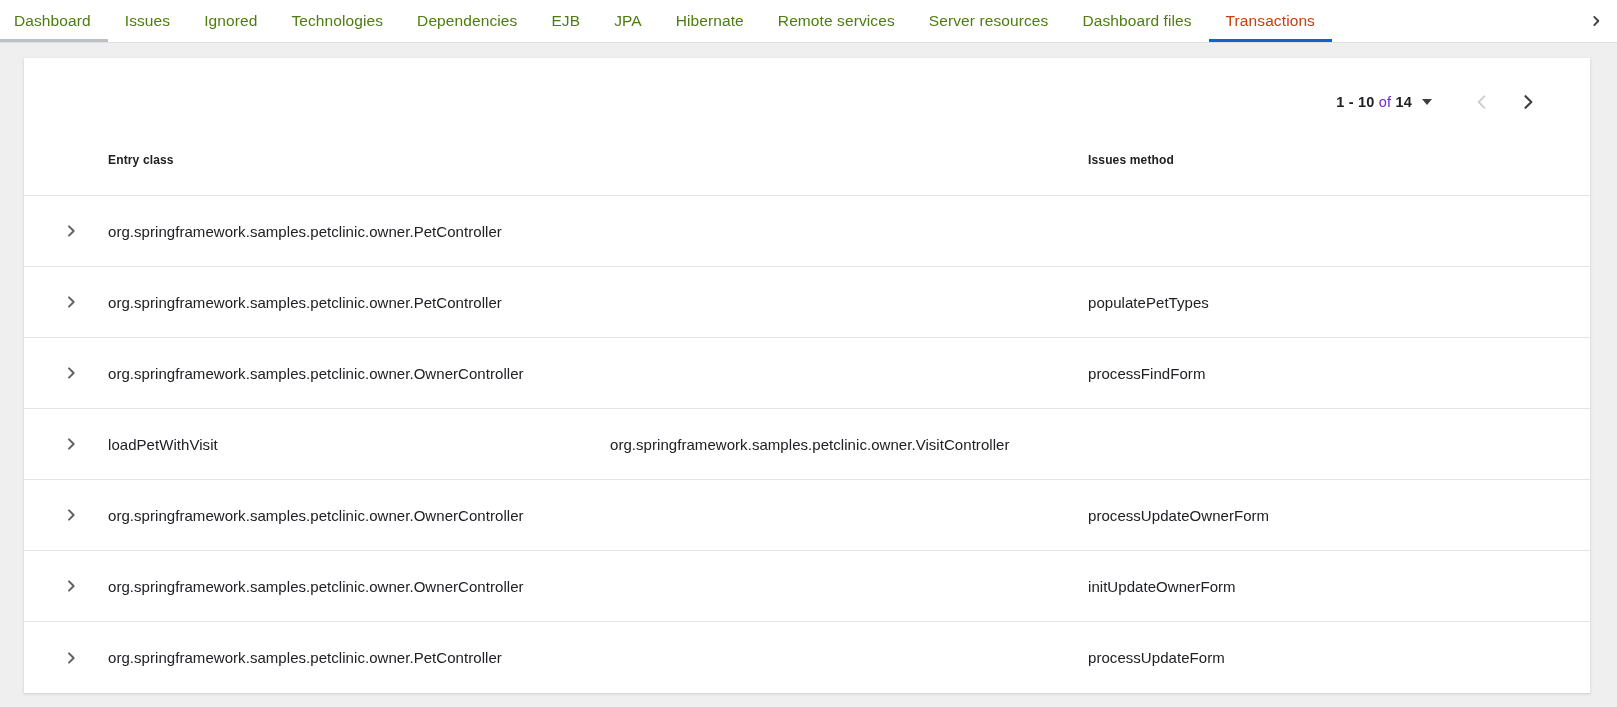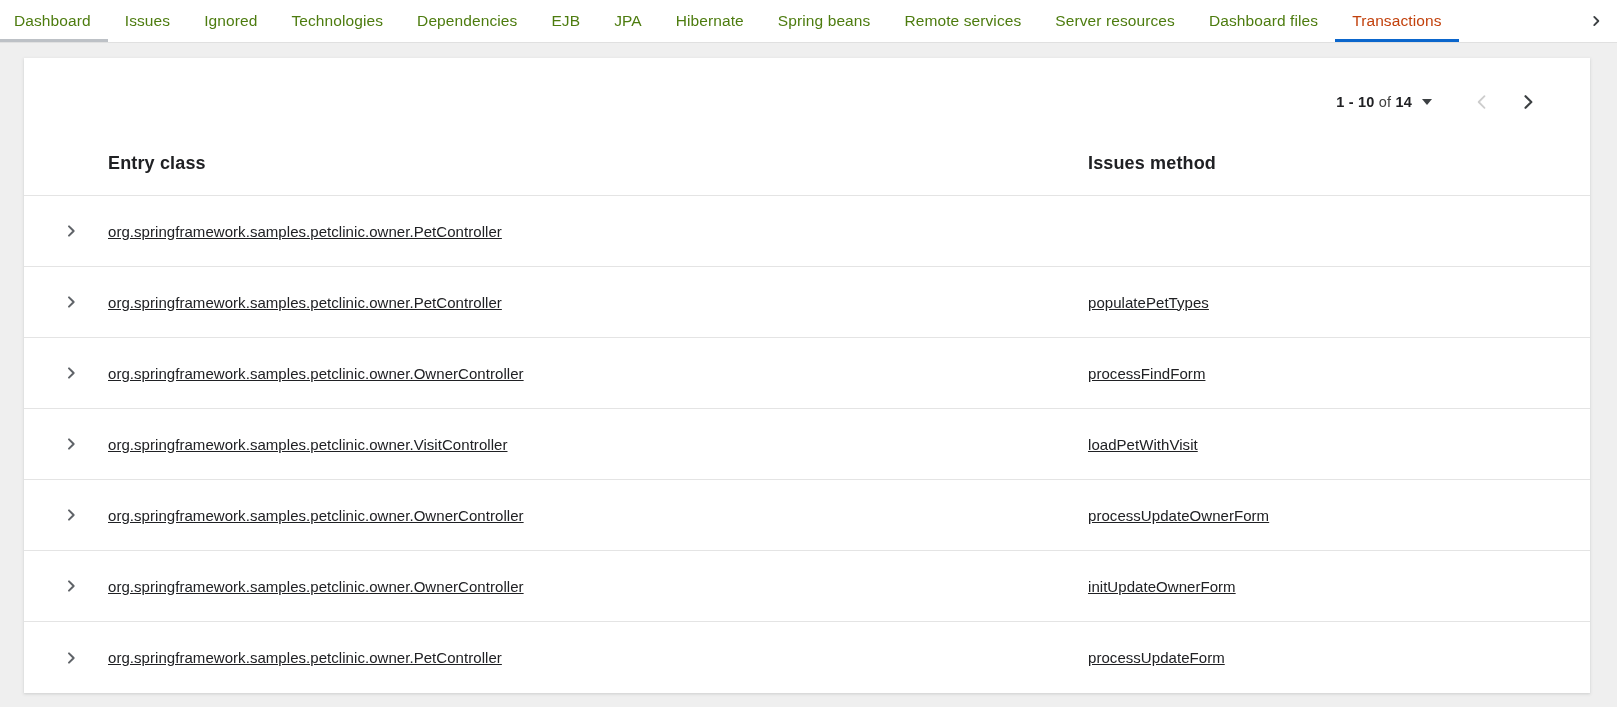--- a/index.html
+++ b/index.html
@@ -86,21 +86,21 @@
   .paginator {
     display: flex;
     align-items: center;
   }
   .range-label {
     font-size: 14.5px;
     color: #3c4043;
     letter-spacing: 0.2px;
     white-space: nowrap;
   }
-  .range-label .dim { color: #404040; }
+  .range-label .dim { color: #6d28d9; }
   .range-label .strong { font-weight: bold; color: #202124; }
   .caret {
     margin-left: 10px;
     width: 0;
     height: 0;
     border-left: 5px solid transparent;
     border-right: 5px solid transparent;
     border-top: 6px solid #3c4043;
     cursor: pointer;
   }
@@ -121,21 +121,21 @@
 
   
   .thead {
     height: 50px;
     display: flex;
     align-items: flex-start;
     border-bottom: 1px solid #e4e4e4;
     box-sizing: border-box;
   }
   .th {
-    font-size: 18px;
+    font-size: 12px;
     font-weight: bold;
     color: #202124;
     letter-spacing: 0.15px;
     padding-top: 7px;
   }
   .col-toggle { width: 84px; flex: none; }
   .col-class  { width: 980px; flex: none; }
   .col-method { flex: 1 1 auto; }
 
   .trow {
@@ -168,21 +168,20 @@
     border: none;
     padding: 0;
   }
   .toggle-btn svg { display: block; }
 
   .cell {
     font-size: 15px;
     color: #202124;
     letter-spacing: 0.05px;
     white-space: nowrap;
-    text-decoration: underline;
   }
 </style>
 </head>
 <body>
 
 <div class="tabbar">
   <div id="tabs-container" style="display:flex;align-items:stretch;flex:1 1 auto;">
       <div class="tab hovered">
         <span>Dashboard</span>
         <span class="ink"></span>
@@ -206,24 +205,20 @@
       <div class="tab">
         <span>EJB</span>
         <span class="ink"></span>
       </div>
       <div class="tab">
         <span>JPA</span>
         <span class="ink"></span>
       </div>
       <div class="tab">
         <span>Hibernate</span>
-        <span class="ink"></span>
-      </div>
-      <div class="tab">
-        <span>Spring beans</span>
         <span class="ink"></span>
       </div>
       <div class="tab">
         <span>Remote services</span>
         <span class="ink"></span>
       </div>
       <div class="tab">
         <span>Server resources</span>
         <span class="ink"></span>
       </div>
@@ -320,22 +315,22 @@
       <div class="trow">
         <div class="toggle-cell">
           <button class="toggle-btn">
             <span>
               <svg width="16" height="16" viewBox="0 0 24 24" fill="none" stroke="currentColor" stroke-width="3" stroke-linecap="round" stroke-linejoin="round">
                 <polyline points="9 5 16 12 9 19"></polyline>
               </svg>
             </span>
           </button>
         </div>
+        <div class="cell col-method">loadPetWithVisit</div>
         <div class="cell col-class">org.springframework.samples.petclinic.owner.VisitController</div>
-        <div class="cell col-method">loadPetWithVisit</div>
       </div>
       <div class="trow">
         <div class="toggle-cell">
           <button class="toggle-btn">
             <span>
               <svg width="16" height="16" viewBox="0 0 24 24" fill="none" stroke="currentColor" stroke-width="3" stroke-linecap="round" stroke-linejoin="round">
                 <polyline points="9 5 16 12 9 19"></polyline>
               </svg>
             </span>
           </button>

